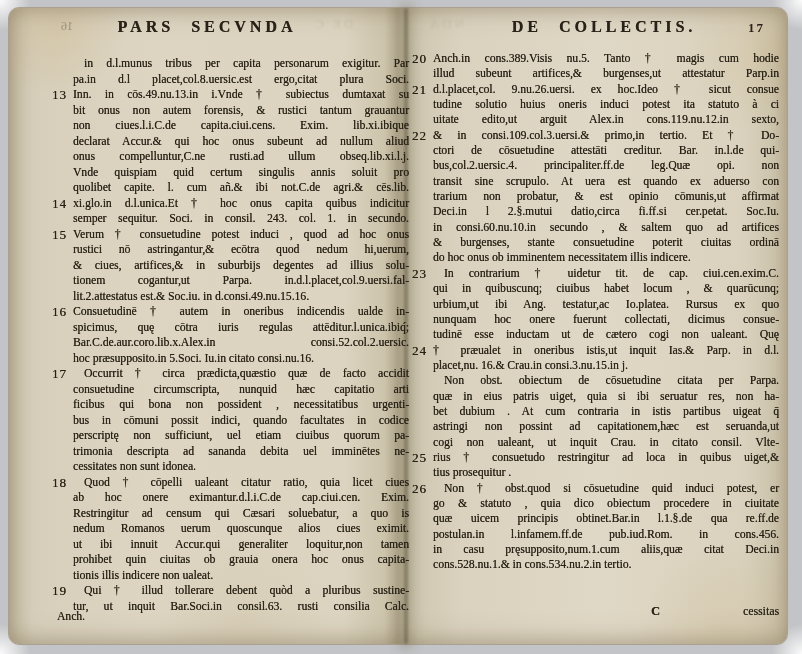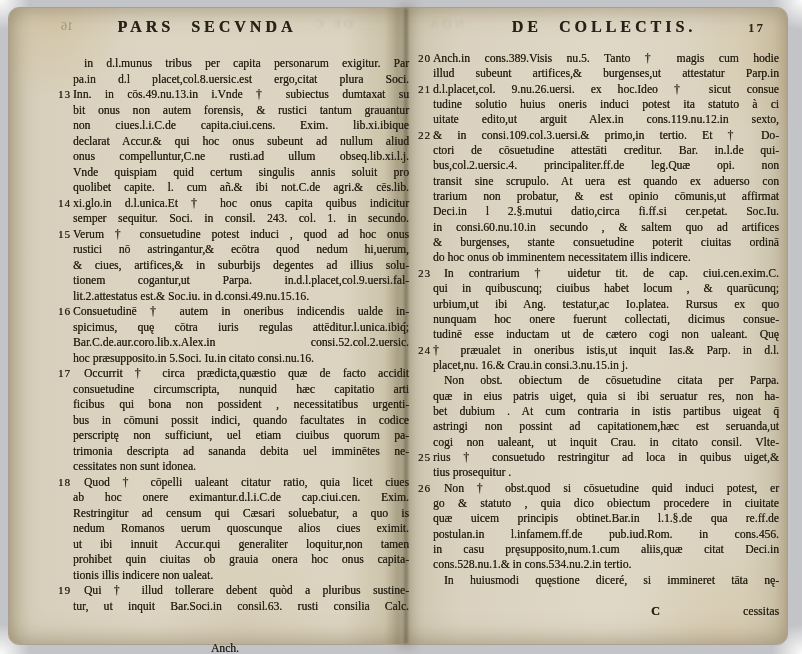--- a/index.html
+++ b/index.html
@@ -76,27 +76,27 @@
     font-size:11.6px; color:#262015;
     text-align:justify; text-align-last:justify;
     text-shadow:0.25px 0.25px 0.35px rgba(40,32,20,0.75);
   }
   .right .line { height:15.35px; line-height:15.35px; }
   .line.e { text-align-last:left; }
   .line.ind .txt { margin-left:11px; }
 
   .num {
     position:absolute; left:-25px; top:0; width:23px;
-    font-size:11px; letter-spacing:1px; text-align:right;
+    font-size:13px; letter-spacing:1px; text-align:center;
     text-align-last:auto;
   }
 
   .catchword-row {
-    position:absolute; left:36px; top:634px; width:336px;
-    font-size:11.6px; color:#262015; text-align:center;
+    position:absolute; left:36px; top:602px; width:336px;
+    font-size:11.6px; color:#262015; text-align:left;
     font-family:"Liberation Serif","DejaVu Serif",serif;
     text-shadow:0.25px 0.25px 0.35px rgba(40,32,20,0.75);
   }
   .signature-row {
     position:absolute; left:12px; top:596px; width:346px; height:16px;
     font-size:11.8px; color:#262015;
     font-family:"Liberation Serif","DejaVu Serif",serif;
     text-shadow:0.25px 0.25px 0.35px rgba(40,32,20,0.75);
   }
   .signature-mark { position:absolute; left:63%; font-weight:700; font-size:12.5px; }
@@ -186,21 +186,20 @@
           <div class="line"><span class="txt">astringi non possint ad capitationem,hæc est seruanda,ut</span></div>
           <div class="line"><span class="txt">cogi non ualeant, ut inquit Crau. in citato consil. Vlte-</span></div>
           <div class="line"><span class="num">25</span><span class="txt">rius † consuetudo restringitur ad loca in quibus uiget,&amp;</span></div>
           <div class="line e"><span class="txt">tius prosequitur .</span></div>
           <div class="line ind"><span class="num">26</span><span class="txt">Non † obst.quod si cōsuetudine quid induci potest, er</span></div>
           <div class="line"><span class="txt">go &amp; statuto , quia dico obiectum procedere in ciuitate</span></div>
           <div class="line"><span class="txt">quæ uicem principis obtinet.Bar.in l.1.§.de qua re.ff.de</span></div>
           <div class="line"><span class="txt">postulan.in l.infamem.ff.de pub.iud.Rom. in cons.456.</span></div>
           <div class="line"><span class="txt">in casu pręsupposito,num.1.cum aliis,quæ citat Deci.in</span></div>
           <div class="line e"><span class="txt">cons.528.nu.1.&amp; in cons.534.nu.2.in tertio.</span></div>
-          <div class="line ind"><span class="txt">In huiusmodi quęstione diceré, si immineret tāta nę-</span></div>
         </div>
       <div class="signature-row">
         <span class="signature-mark">C</span>
         <span class="catchword">cessitas</span>
       </div>
     </div>
   </div>
 </div>
 
 </body></html>

